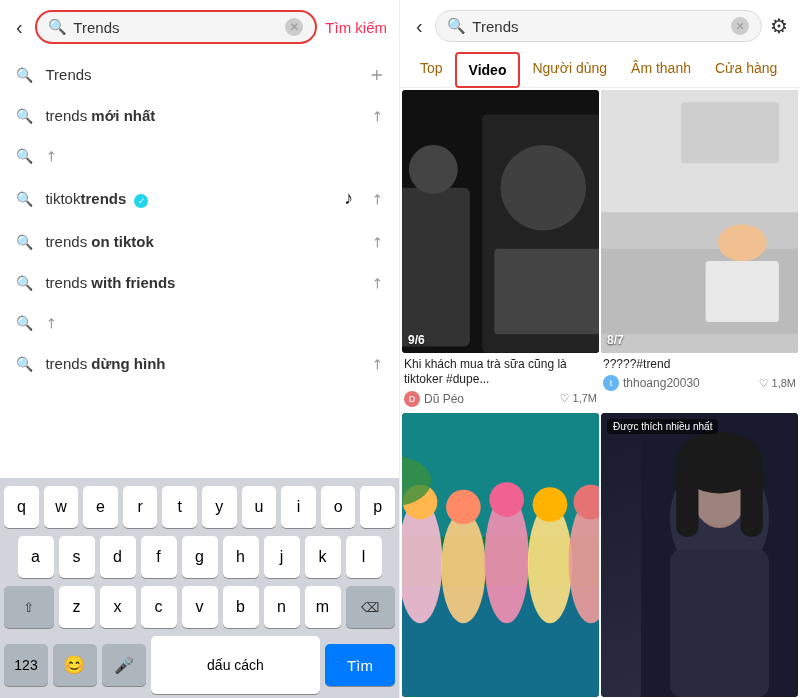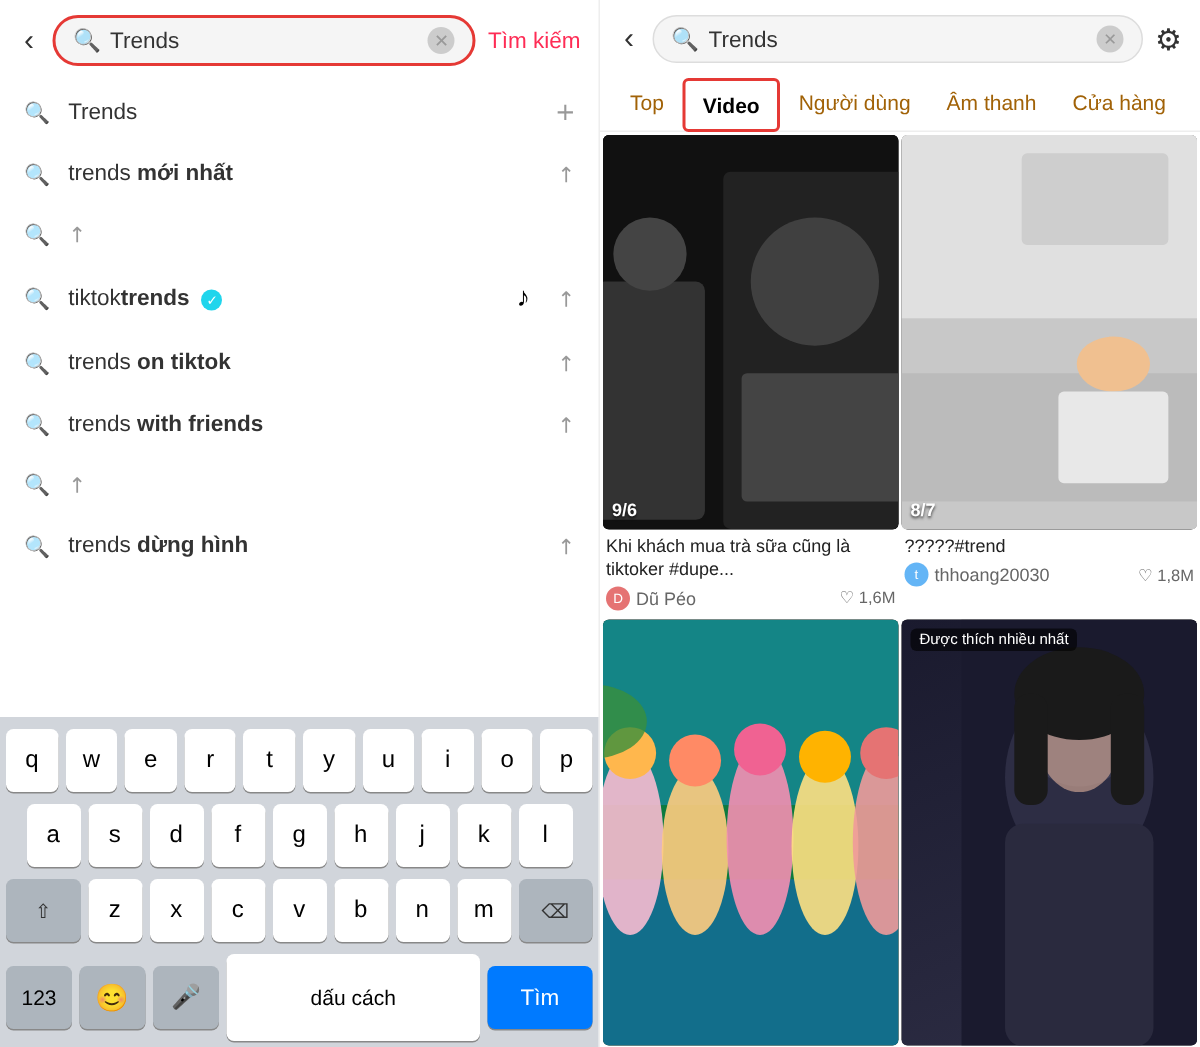--- a/index.html
+++ b/index.html
@@ -576,21 +576,21 @@
             <rect x="90" y="130" width="90" height="70" rx="3" fill="#444"></rect>
           </svg>
           <span class="video-counter">9/6</span>
         </div>
       </div>
       <div class="video-info">
         <div class="video-title">Khi khách mua trà sữa cũng là tiktoker #dupe...</div>
         <div class="video-author-row">
           <div class="author-avatar" style="background:#e57373;">D</div>
           <span class="author-name">Dũ Péo</span>
-          <span class="like-count">♡ 1,6M</span>
+          <span class="like-count">♡ 1,7M</span>
         </div>
       </div>
     </div>
 
     <div class="video-card">
       <div class="video-thumb">
         <div class="video-thumb-inner thumb-v2">
           <svg width="100%" height="100%" viewBox="0 0 190 215" preserveAspectRatio="xMidYMid slice">
             <rect width="190" height="215" fill="#d0d0d0"></rect>
             <rect x="0" y="100" width="190" height="115" fill="#c8c8c8"></rect>

